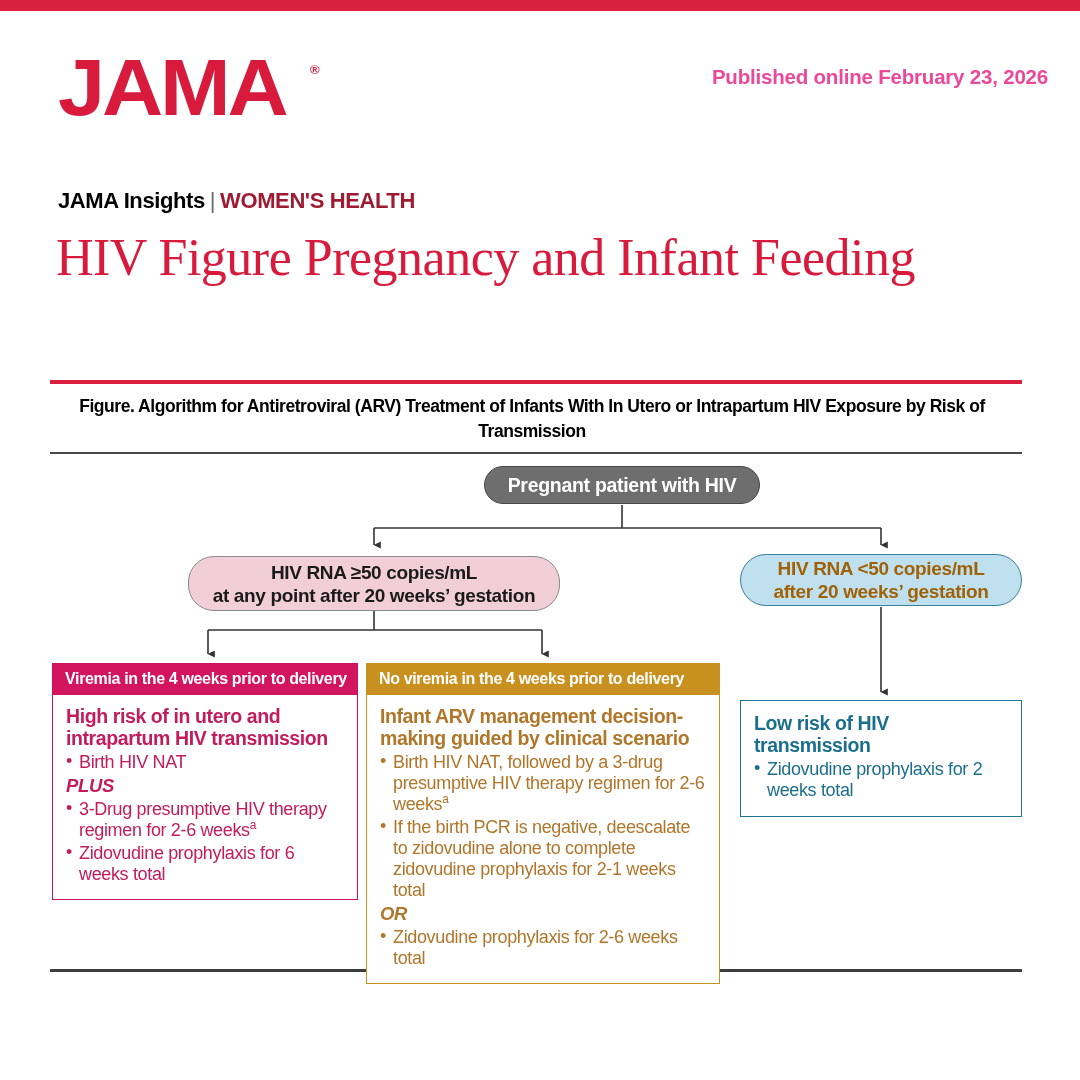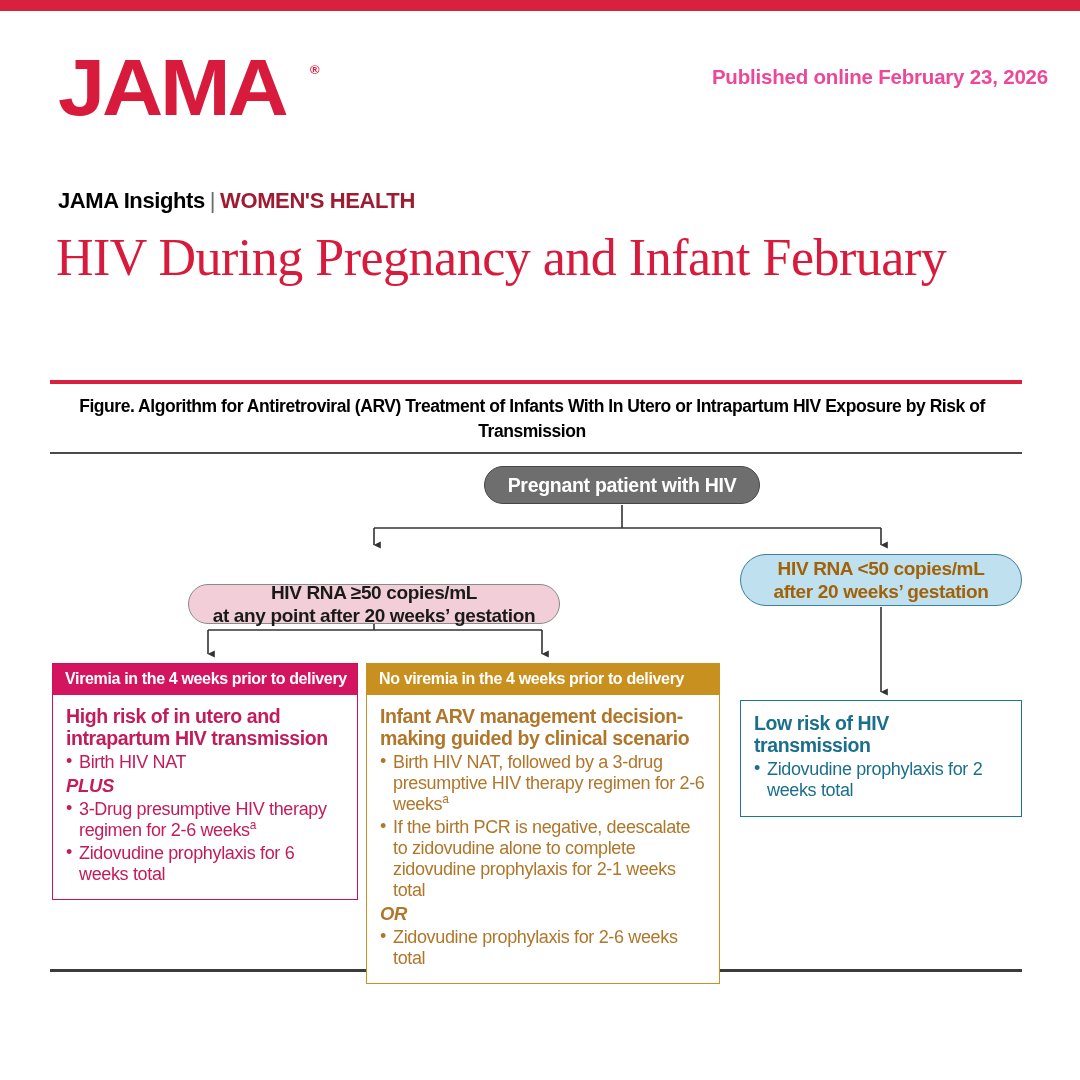--- a/index.html
+++ b/index.html
@@ -134,22 +134,22 @@
     color: #ffffff;
     font-size: 19.5px;
     font-weight: 700;
     letter-spacing: -0.3px;
     display: flex;
     align-items: center;
     justify-content: center;
   }
 
   .node-pink {
-    left: 188px; top: 584px;
-    width: 372px; height: 40px;
+    left: 188px; top: 556px;
+    width: 372px; height: 55px;
     background: #f2cfd8;
     border: 1.5px solid #8a8a8a;
     border-radius: 26px;
     color: #1a1a1a;
     font-size: 19px;
     font-weight: 700;
     letter-spacing: -0.35px;
     line-height: 23px;
     display: flex;
     flex-direction: column;
@@ -264,21 +264,21 @@
 
 <div class="masthead">
   <div class="jama-logo">JAMA</div>
   <div class="jama-reg">®</div>
   <div class="pub-date">Published online February 23, 2026</div>
 </div>
 
 <div class="kicker">
   <span>JAMA Insights</span><span class="k-sep">|</span><span class="k-cat">WOMEN'S HEALTH</span>
 </div>
-<div class="article-title">HIV During Pregnancy and Infant February</div>
+<div class="article-title">HIV Figure Pregnancy and Infant Feeding</div>
 
 <div class="fig-rule-top"></div>
 <div class="fig-caption">
   <span>Figure. Algorithm for Antiretroviral (ARV) Treatment of Infants With In Utero or Intrapartum HIV Exposure</span>
   <span>by Risk of Transmission</span>
 </div>
 <div class="fig-rule-mid"></div>
 <div class="fig-rule-bot"></div>
 
 <div class="flow">

